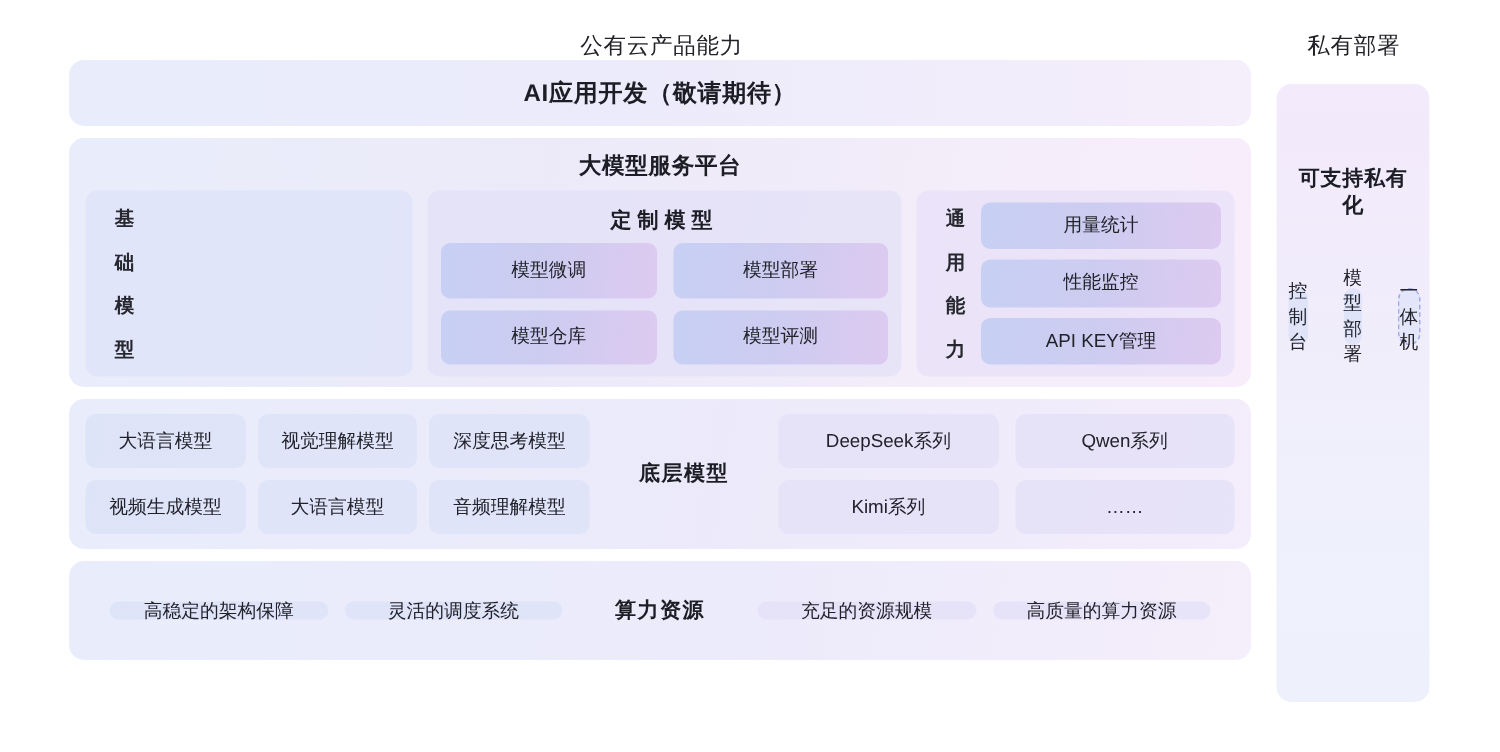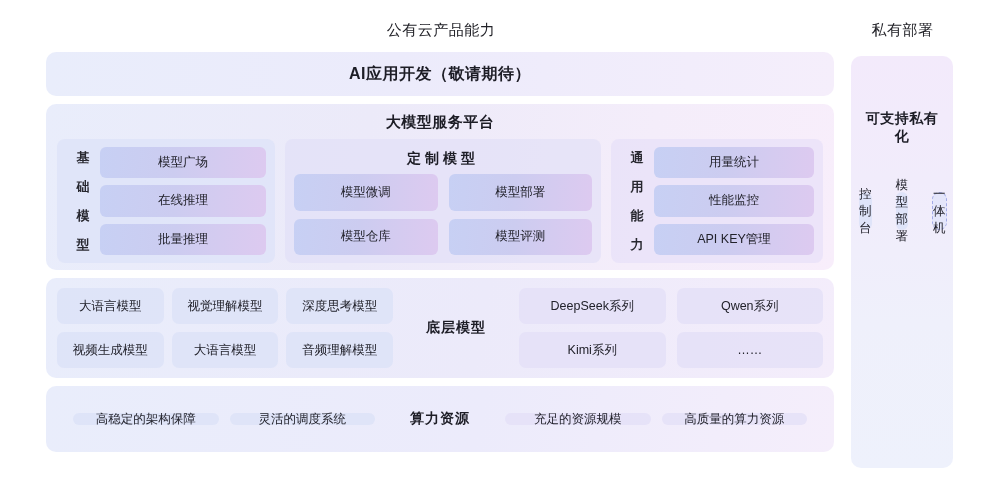--- a/index.html
+++ b/index.html
@@ -20,21 +20,21 @@
     color: #222228;
     letter-spacing: .5px;
     text-align: center;
   }
   #title-public { left: 296px; top: 21px; width: 290px; }
   #title-private { left: 845px; top: 21px; width: 115px; }
 
   
   .public-col {
     position: absolute;
-    left: 46px; top: 52px;
+    left: 46px; top: 40px;
     width: 788px; height: 412px;
   }
 
   .band {
     border-radius: 10px;
     width: 100%;
     position: relative;
   }
 
   
@@ -205,25 +205,20 @@
       <div class="band-title">大模型服务平台</div>
 
       <div class="platform-row">
 
         <div class="group g-base">
           <div class="vlabel">
             <span>基</span>
             <span>础</span>
             <span>模</span>
             <span>型</span>
-          </div>
-          <div class="chips-col">
-            <div class="chip">模型广场</div>
-            <div class="chip">在线推理</div>
-            <div class="chip">批量推理</div>
           </div>
         </div>
 
         <div class="group g-cust">
           <div class="group-title">定制模型</div>
           <div class="cust-grid">
             <div class="chip">模型微调</div>
             <div class="chip">模型部署</div>
             <div class="chip">模型仓库</div>
             <div class="chip">模型评测</div>

